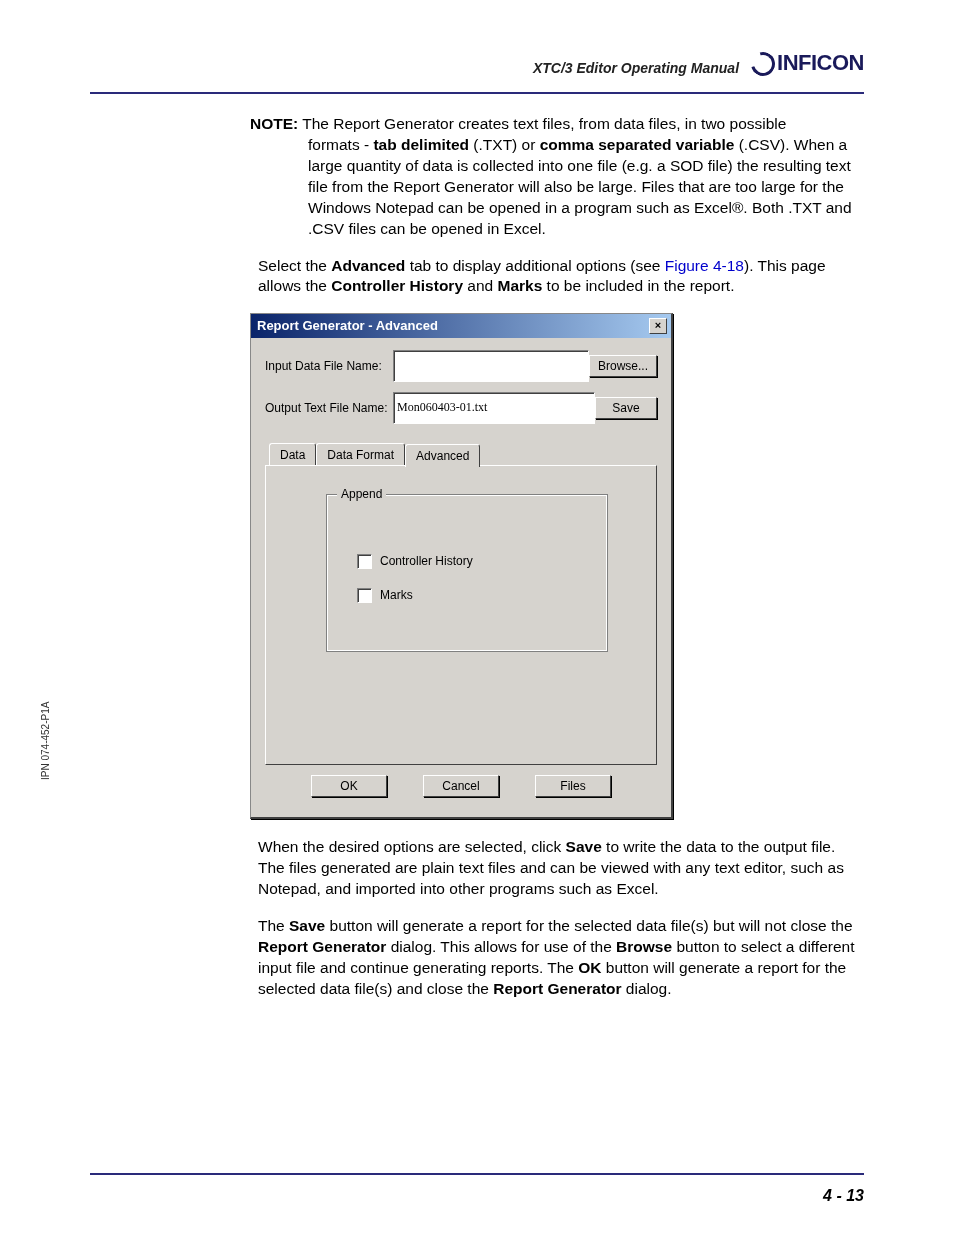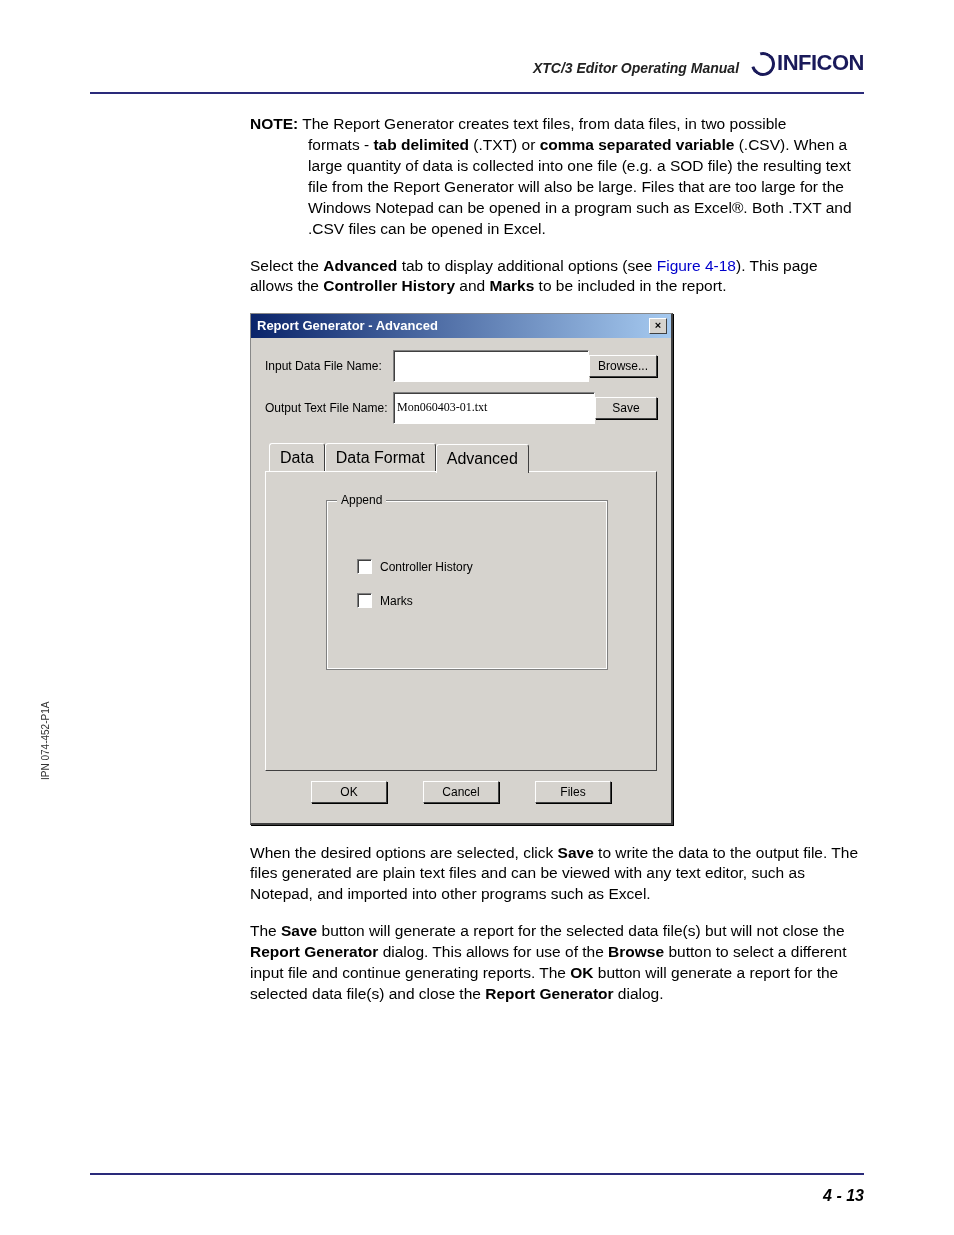--- a/index.html
+++ b/index.html
@@ -52,21 +52,21 @@
     transform: rotate(30deg);
   }
   .body-col {
     margin-left: 160px;
     font-size: 15.5px;
     line-height: 1.35;
   }
   .note-block { margin-bottom: 16px; }
   .note-label { font-weight: bold; }
   .note-indent { margin-left: 58px; display:block;}
-  .para { margin: 12px 0 16px 0; }
+  .para { margin: 12px 0 16px 8px; }
   .link { color: #0000cc; }
   .fig-caption {
     font-style: italic;
     font-weight: bold;
     font-size: 13px;
     margin: 6px 0 8px 0;
   }
   .dialog-outer {
     width: 420px;
     background: #d6d3ce;
@@ -143,21 +143,21 @@
     margin-left: 4px;
   }
   .tab {
     padding: 3px 10px;
     border:1px solid #808080;
     border-bottom:none;
     background:#d6d3ce;
     border-top-left-radius:3px;
     border-top-right-radius:3px;
     border-right-color:#404040;
-    font-size:16px;
+    font-size:12px;
     position:relative;
     top:1px;
   }
   .tab.active {
     border-color:#fff #404040 #d6d3ce #fff;
     background:#d6d3ce;
     z-index:2;
     top:2px;
   }
   .tab.inactive {
@@ -168,21 +168,21 @@
     border:1px solid #fff;
     border-right-color:#404040;
     border-bottom-color:#404040;
     padding: 28px 20px 40px 60px;
     min-height: 230px;
     position:relative;
   }
   .groupbox {
     border:1px solid #808080;
     box-shadow: inset -1px -1px 0 #fff, inset 1px 1px 0 #fff;
-    padding: 40px 20px 42px 20px;
+    padding: 40px 20px 30px 20px;
     width: 240px;
     position:relative;
   }
   .groupbox-title {
     position:absolute;
     top:-9px; left:10px;
     background:#d6d3ce;
     padding:0 4px;
     font-size:12px;
   }

